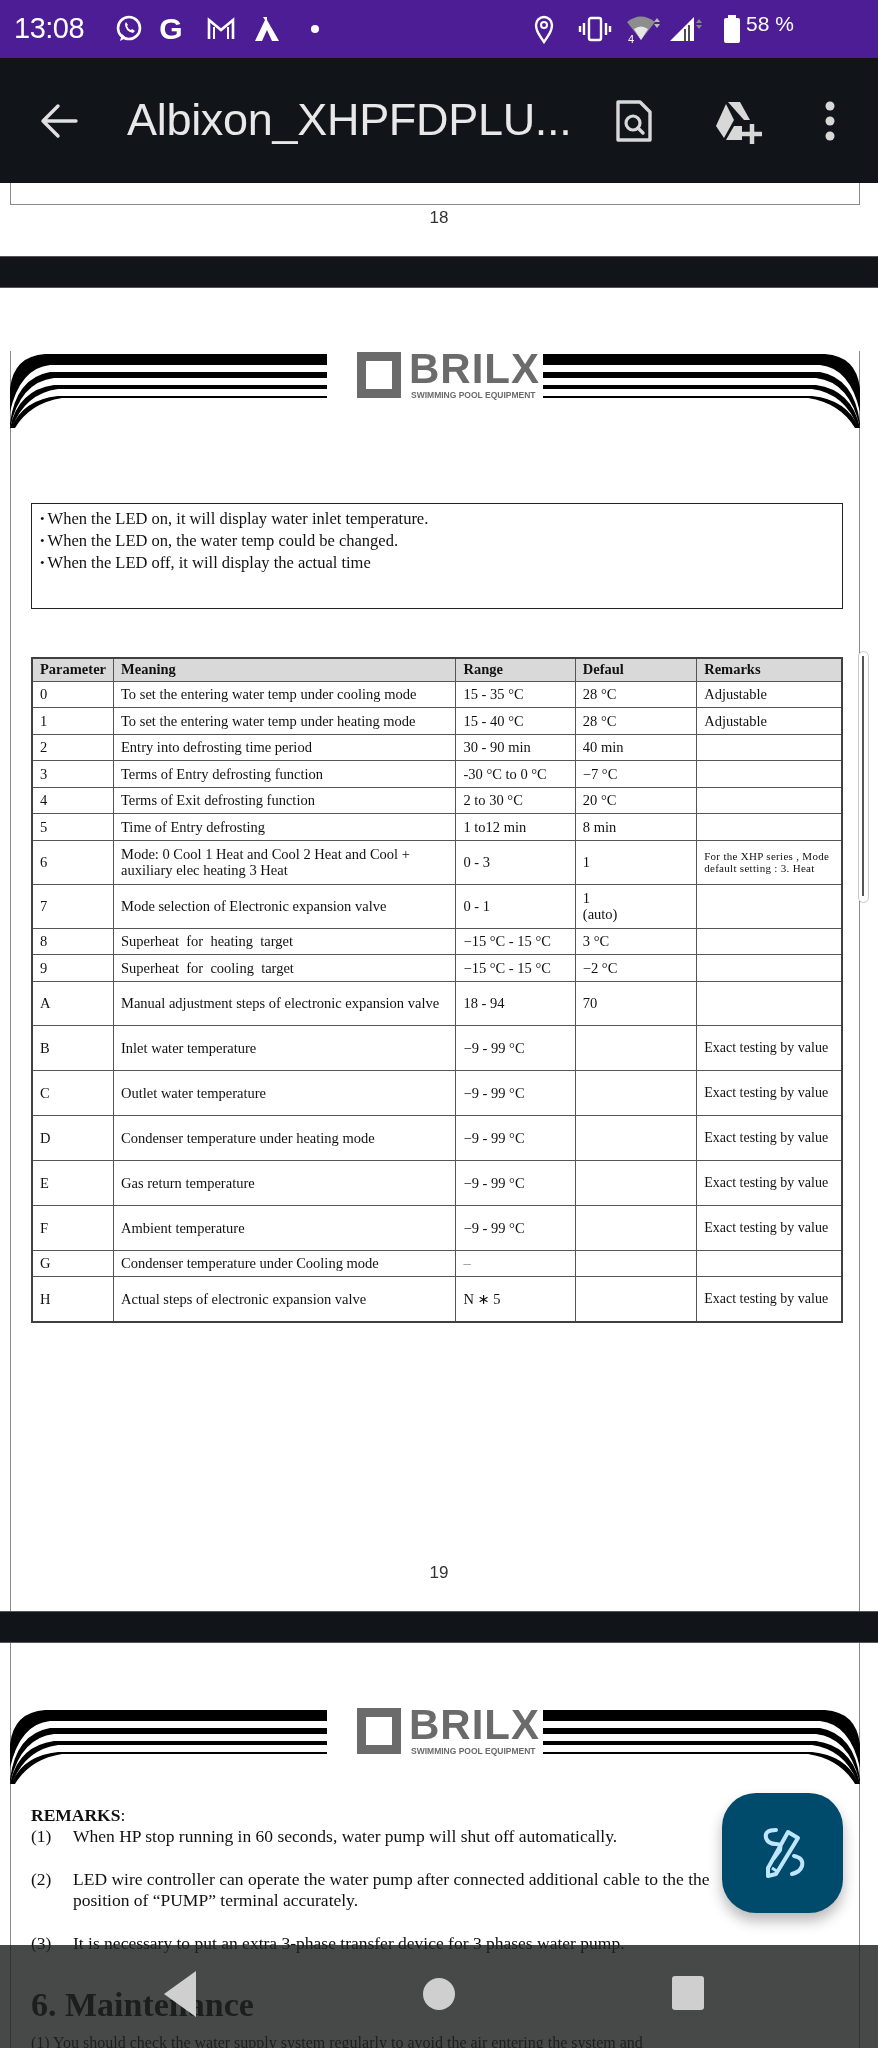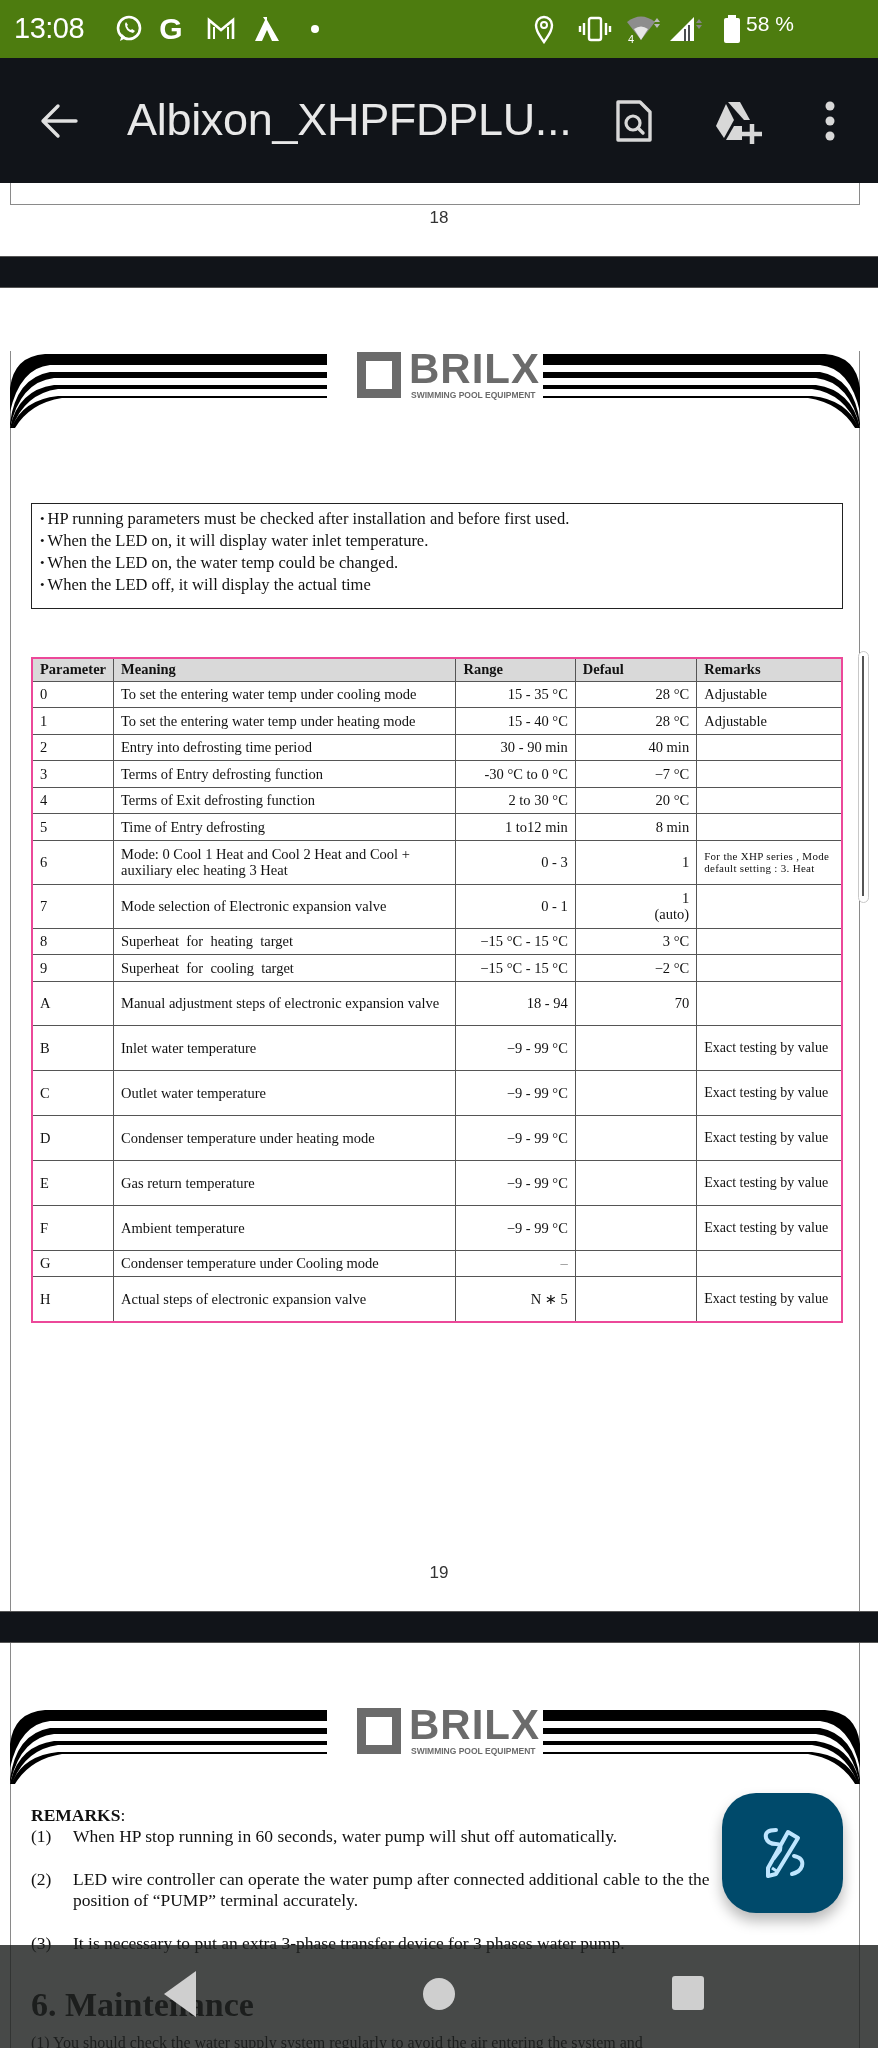--- a/index.html
+++ b/index.html
@@ -1,20 +1,20 @@
 <!DOCTYPE html>
 <html><head>
 <meta charset="utf-8">
 <style>
   * { box-sizing: border-box; margin: 0; padding: 0; }
   html, body { width: 878px; height: 2048px; overflow: hidden; background: #ffffff; }
   body { position: relative; font-family: "Liberation Serif", serif; color: #111; }
 
   
-  .statusbar { position: absolute; left: 0; top: 0; width: 878px; height: 58px; background: #4d7c0f; color: #fff;
+  .statusbar { position: absolute; left: 0; top: 0; width: 878px; height: 58px; background: #4c1d95; color: #fff;
     font-family: "Liberation Sans", sans-serif; }
   .sb-time { position: absolute; left: 14px; top: 12px; font-size: 29px; letter-spacing: -0.5px; }
   .sb-icon { position: absolute; top: 14px; height: 30px; display: flex; align-items: center; justify-content: center; color: #fff; font-size: 26px; }
   .sb-battery-text { position: absolute; left: 746px; top: 12px; font-size: 21px; }
 
   .appbar { position: absolute; left: 0; top: 58px; width: 878px; height: 125px; background: #111419; color: #e6e6e6;
     font-family: "Liberation Sans", sans-serif; }
   .ab-back { position: absolute; left: 38px; top: 43px; width: 42px; height: 40px; }
   .ab-title { position: absolute; left: 127px; top: 36px; font-size: 45px; color: #e8e8e8; white-space: nowrap; letter-spacing: -0.3px; }
   .ab-btn { position: absolute; top: 40px; width: 44px; height: 46px; }
@@ -35,25 +35,25 @@
   .sec-title { position: absolute; left: 31px; font-family: "Liberation Serif", serif; font-weight: bold; font-size: 20px; letter-spacing: 0.6px; word-spacing: 4px; }
 
   .attn { position: absolute; left: 31px; width: 812px; border: 1.5px solid #222; padding: 4px 8px 6px 8px; font-family: "Liberation Serif", serif; font-size: 16.5px; line-height: 22px; }
   .attn-head { display: flex; align-items: flex-end; height: 34px; margin-top: -20px; }
   .attn-icon { width: 42px; height: 40px; background: #fff; margin-left: -4px; }
   .attn-title { font-weight: bold; font-size: 20px; margin-left: 6px; margin-bottom: -2px; }
   .attn-line { white-space: nowrap; }
   .attn-line::before { content: "•"; margin-right: 3px; font-size: 13px; vertical-align: 1px; }
 
   
-  .ptable { position: absolute; left: 31px; width: 812px; border-collapse: collapse; font-family: "Liberation Serif", serif; font-size: 14.5px; border: 2px solid #ec4899; }
+  .ptable { position: absolute; left: 31px; width: 812px; border-collapse: collapse; font-family: "Liberation Serif", serif; font-size: 14.5px; border: 2px solid #404040; }
   .ptable th, .ptable td { border: 1.3px solid #555; padding: 0 7px; vertical-align: middle; }
   .ptable th { background: #d9d9d9; font-weight: bold; text-align: left; height: 23px; font-size: 14.5px; }
   .ptable td { height: 26.5px; line-height: 16px; }
-  .ptable td.c { text-align: right; }
+  .ptable td.c { text-align: left; }
   .ptable td.small { font-size: 11px; line-height: 12px; letter-spacing: 0.3px; }
   .ptable td.rem { font-size: 14px; line-height: 16px; }
   .ptable td.just { text-align: justify; text-align-last: left; }
   .ptable tr.tall td { height: 44px; }
   .ptable tr.mid td { height: 45px; }
 
   .remarks { position: absolute; left: 31px; width: 840px; font-family: "Liberation Serif", serif; font-size: 17.5px; }
   .rem-head { font-weight: bold; font-size: 17.5px; }
   .rem-item { display: flex; margin-top: 0px; }
   .rem-num { width: 42px; flex: none; }
@@ -191,21 +191,20 @@
     </svg>
     <div class="logo" style="top:4px;">
       <div class="logo-box"></div>
       <span class="logo-word">BRILX</span>
       <span class="logo-sub">SWIMMING POOL EQUIPMENT</span>
     </div>
   </div>
 
 
   <div class="attn" style="top:320px;height:106px;">
-    <div class="attn-line">HP running parameters must be checked after installation and before first used.</div>
     <div class="attn-line">When the LED on, it will display  water inlet temperature.</div>
     <div class="attn-line">When the LED on, the water temp could be changed.</div>
     <div class="attn-line">When the LED off, it will display the actual time</div>
   </div>
 
   <table class="ptable" style="top:474px;">
     <colgroup>
       <col style="width:80px">
         <col style="width:344px">
         <col style="width:120px">

